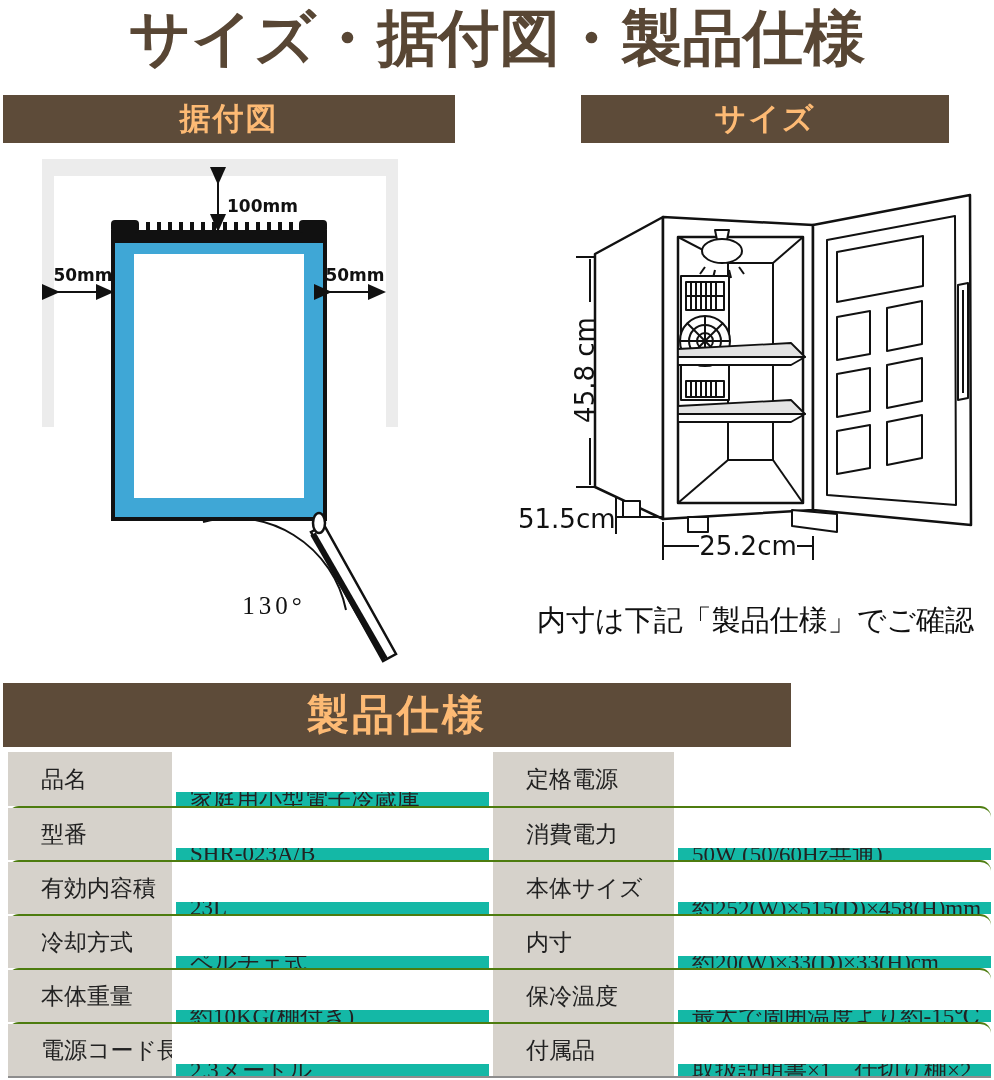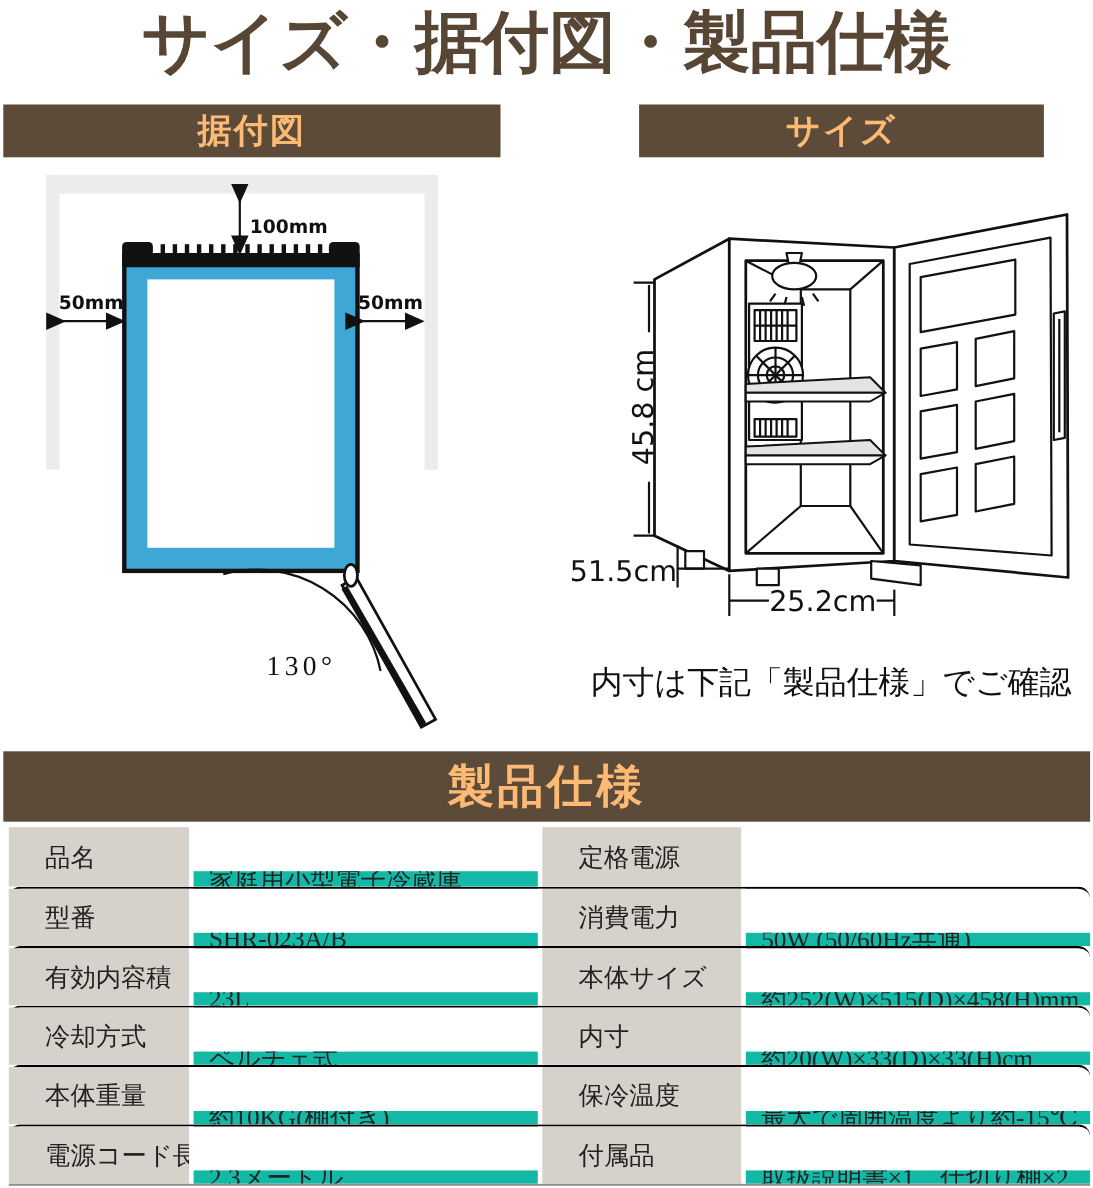--- a/index.html
+++ b/index.html
@@ -5,29 +5,29 @@
   html,body{margin:0;padding:0;background:#fff;}
   .page{position:relative;width:994px;height:1080px;background:#fff;overflow:hidden;
         font-family:"DejaVu Sans",sans-serif;}
   .title{position:absolute;top:-2px;left:0;width:100%;text-align:center;
          font-size:61px;font-weight:900;color:#584634;letter-spacing:0px;white-space:nowrap;}
   .bar{position:absolute;background:#5d4b39;color:#fdba74;font-weight:700;
        display:flex;align-items:center;justify-content:center;box-sizing:border-box;}
   .bar-small{top:95px;height:48px;font-size:31px;letter-spacing:2px;}
   #bar-install{left:3px;width:452px;}
   #bar-size{left:542px;width:368px;margin-left:39px;}
-  #bar-spec{left:3px;top:683px;width:988px;height:64px;font-size:42px;letter-spacing:3px;}
+  #bar-spec{left:3px;top:683px;width:788px;height:64px;font-size:42px;letter-spacing:3px;}
   .diagram{position:absolute;}
   #install-svg{left:0;top:150px;}
   #size-svg{left:515px;top:160px;}
   .note{position:absolute;left:537px;top:601px;width:463px;font-size:29px;color:#111;
         white-space:nowrap;letter-spacing:0;}
   .spec-table{position:absolute;left:8px;top:752px;width:983px;border-bottom:2px solid #8d8d8d;}
   .spec-row{display:flex;height:54px;box-sizing:border-box;}
-  .spec-row + .spec-row{border-top:2px solid #000000;border-radius:11px;}
+  .spec-row + .spec-row{border-top:2px solid #4d7c0f;border-radius:11px;}
   .cell{display:flex;align-items:center;box-sizing:border-box;font-size:23px;color:#222;
         font-family:"Liberation Serif","DejaVu Serif",serif;white-space:nowrap;overflow:hidden;}
   .cell.label{width:164px;background:#d6d2cb;padding-left:33px;}
   .cell.value{background:#14b8a6;padding-left:14px;margin-top:40px;}
   .cell.v1{width:313px;}
   .cell.l2{width:181px;}
   .cell.v2{flex:1;}
   .gap{width:4px;background:#fff;flex:0 0 4px;}
   svg text{font-family:"DejaVu Sans",sans-serif;fill:#111;}
   svg .dim{font-size:17px;font-weight:600;}

